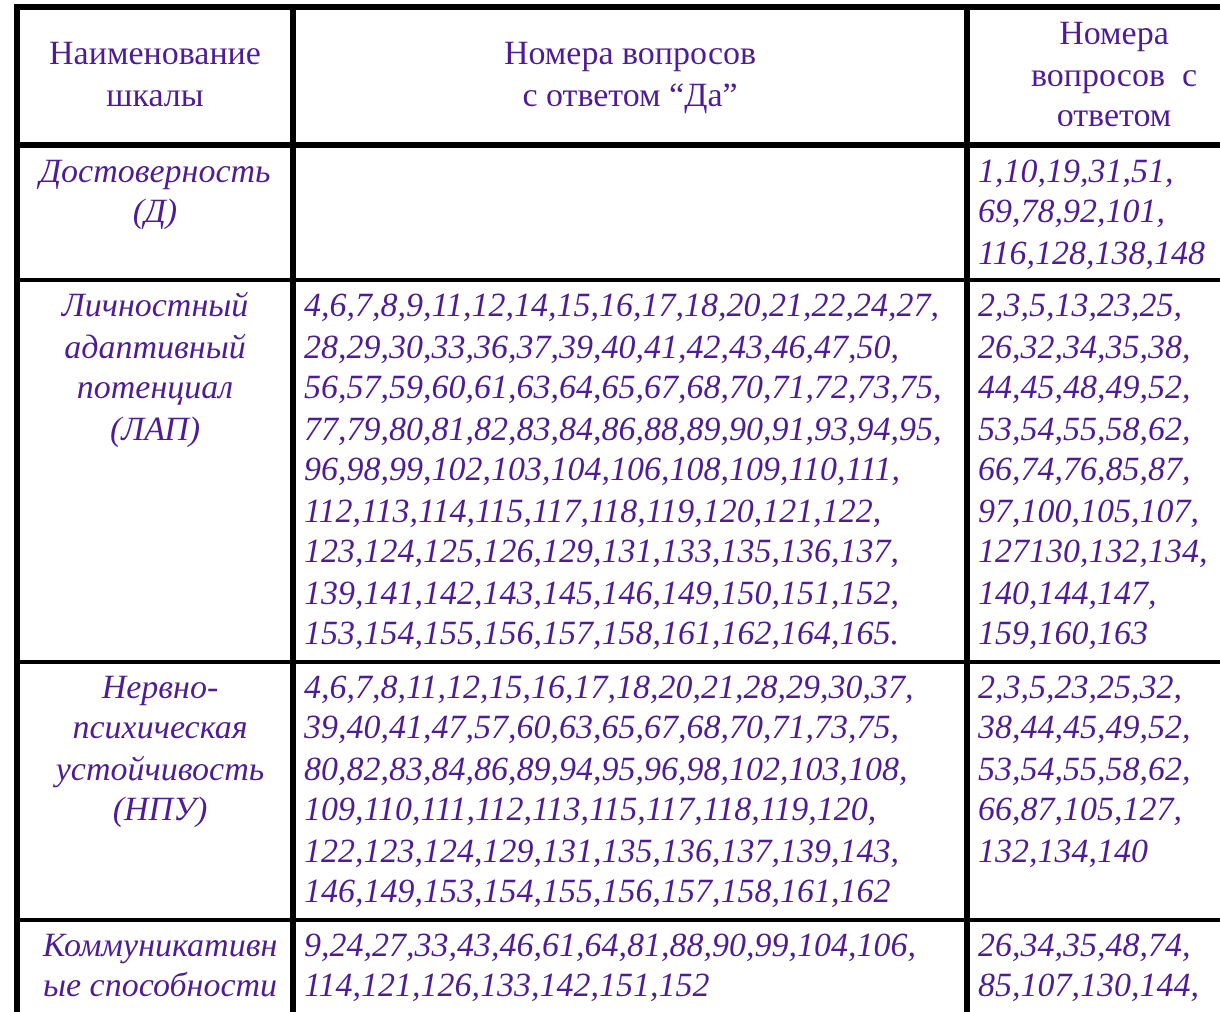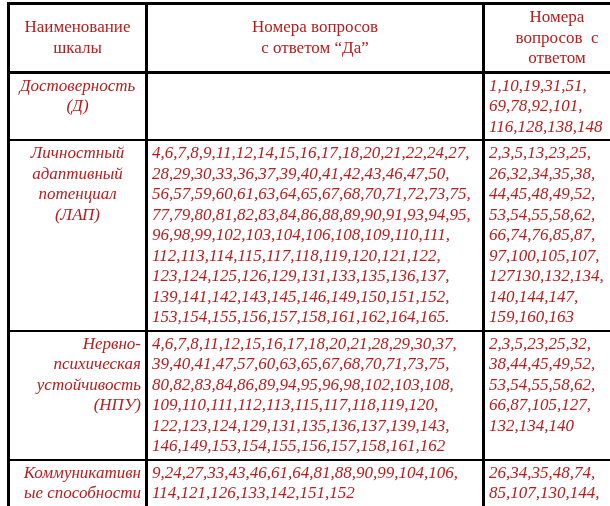--- a/index.html
+++ b/index.html
@@ -7,21 +7,21 @@
     padding: 0;
     background: #ffffff;
   }
   .page {
     position: relative;
     width: 610px;
     height: 506px;
     overflow: hidden;
     background: #ffffff;
     font-family: "Liberation Serif", "DejaVu Serif", serif;
-    color: #b91c1c;
+    color: #4c1d95;
   }
   table.scales {
     border-collapse: collapse;
     table-layout: fixed;
     width: 622px;
     margin: 2px 0 0 7px;
     font-size: 17px;
     line-height: 20.5px;
   }
   col.c1 { width: 138px; }
@@ -41,21 +41,21 @@
   thead th { border-bottom: 3px solid #000000; vertical-align: middle; text-align: center; }
   tbody td { vertical-align: top; font-style: italic; }
 
   .r-head { height: 53px; }
   .r0 { height: 56px; }
   .r1 { height: 182px; }
   .r2 { height: 115px; }
   .r3 { height: 52px; }
 
   td.scale-center { text-align: center; }
-  td.scale-left { text-align: right; padding-left: 9px; }
+  td.scale-left { text-align: center; padding-left: 9px; }
   td.nums { text-align: left; }
 </style>
 </head>
 <body>
 
 <div class="page">
   <table class="scales">
     <colgroup>
       <col class="c1">
       <col class="c2">

